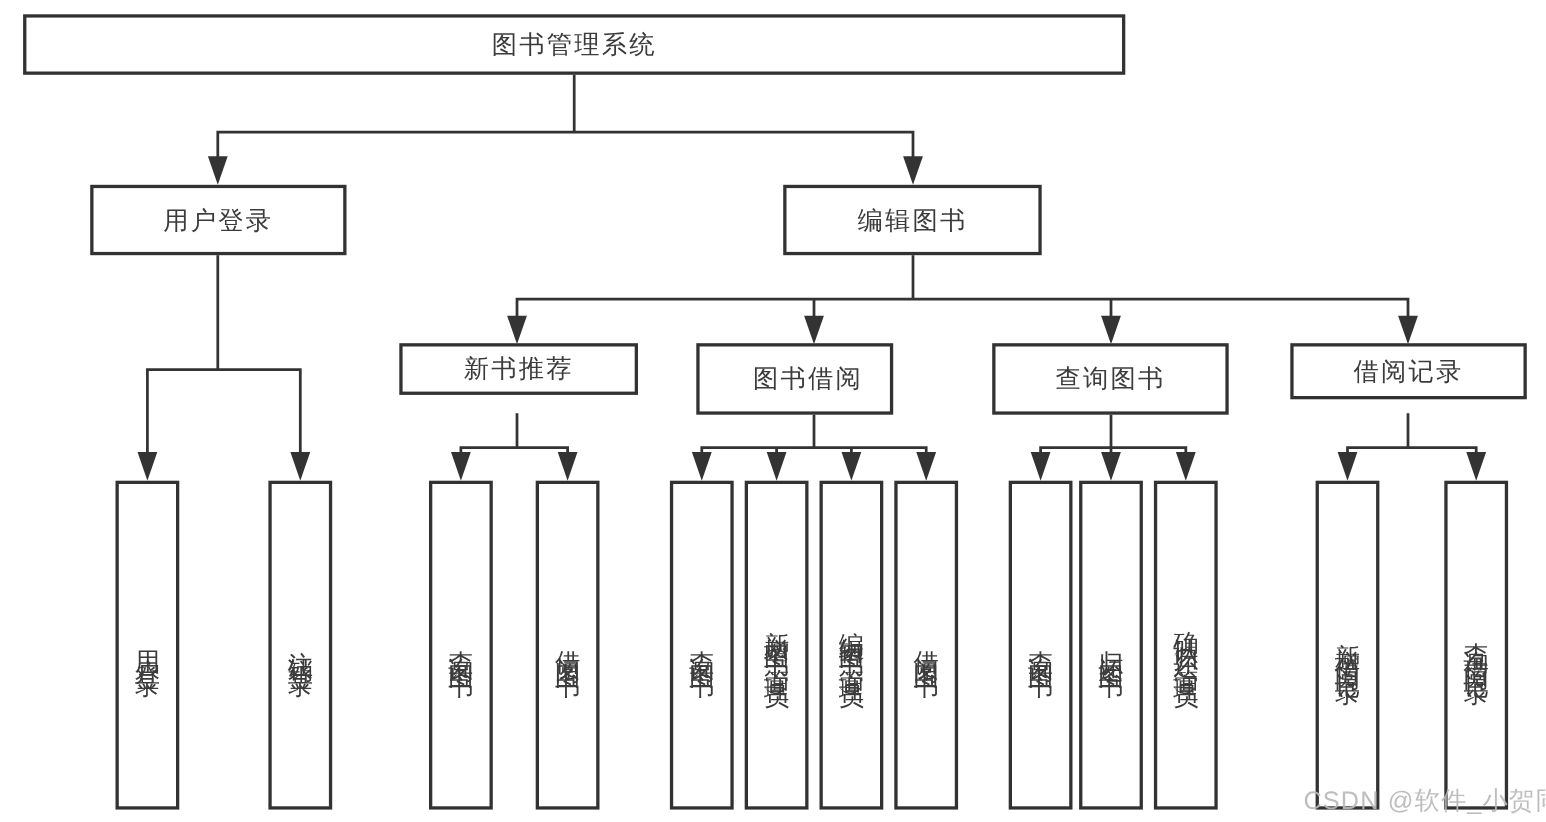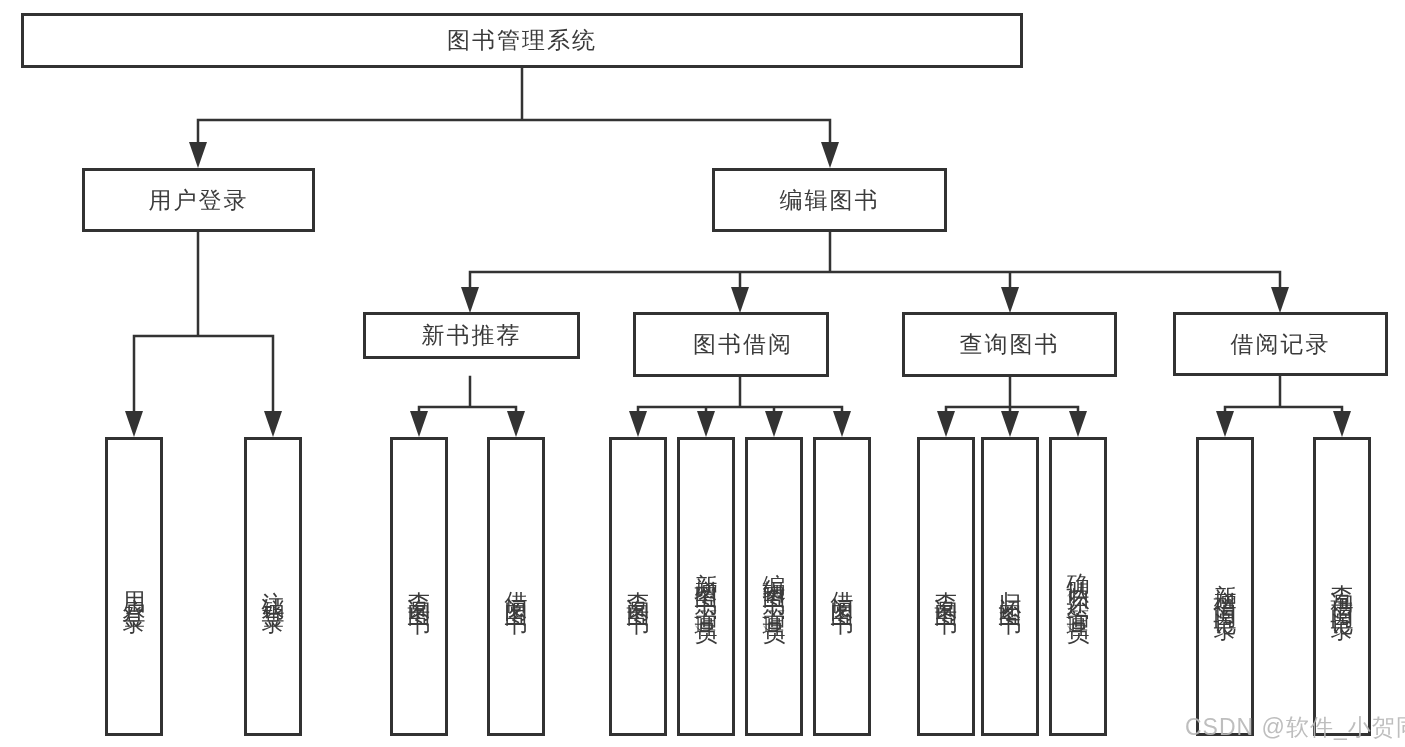--- a/index.html
+++ b/index.html
@@ -41,23 +41,23 @@
     left:1185px;top:712px;
     font-size:23px;letter-spacing:1px;
     color:var(--watermark);opacity:.92;
     white-space:nowrap;
   }
   
   .n-root   {left:21px;  top:13px;  width:1002px;height:55px;}
   .n-l2a    {left:82px;  top:168px; width:233px; height:64px;}
   .n-l2b    {left:712px; top:168px; width:235px; height:64px;}
   .n-l3a    {left:363px; top:312px; width:217px; height:47px;}
-  .n-l3b    {left:633px; top:312px; width:196px; height:65px;padding-left:24px;}
+  .n-l3b    {left:633px; top:312px; width:179px; height:65px;padding-left:24px;}
   .n-l3c    {left:902px; top:312px; width:215px; height:65px;}
-  .n-l3d    {left:1173px;top:312px; width:215px; height:64px;}
+  .n-l3d    {left:1173px;top:312px; width:215px; height:51px;}
   .x105{left:105px}.x244{left:244px}
   .x390{left:390px}.x487{left:487px}
   .x609{left:609px}.x677{left:677px}.x745{left:745px}.x813{left:813px}
   .x917{left:917px}.x981{left:981px}.x1049{left:1049px}
   .x1196{left:1196px}.x1313{left:1313px}
 </style>
 </head>
 <body>
 
 <div id="canvas">

